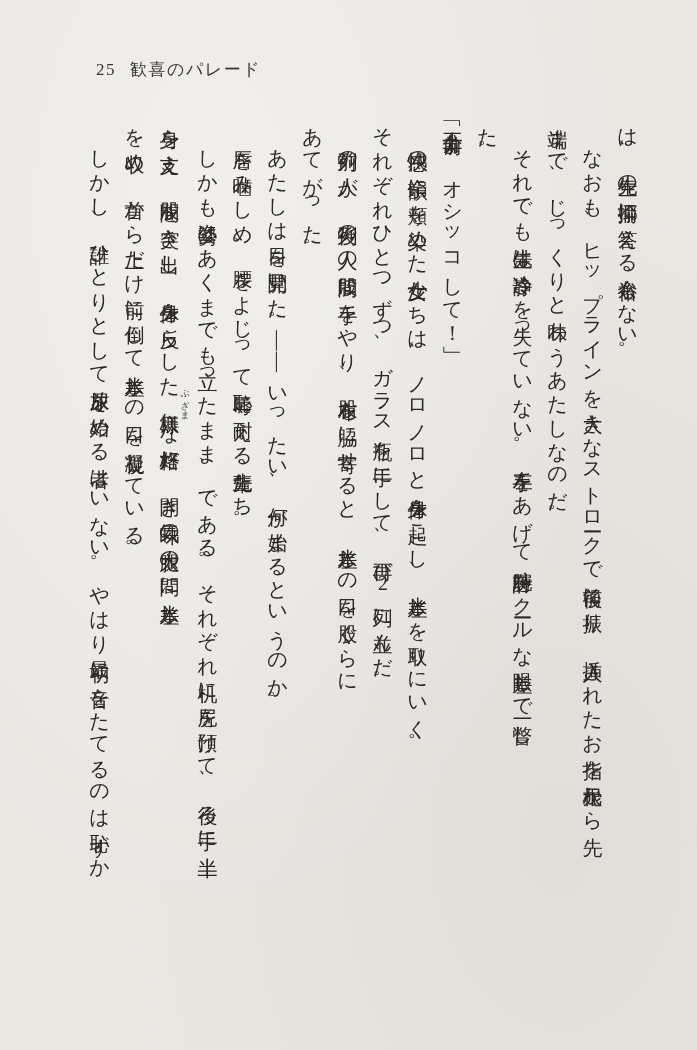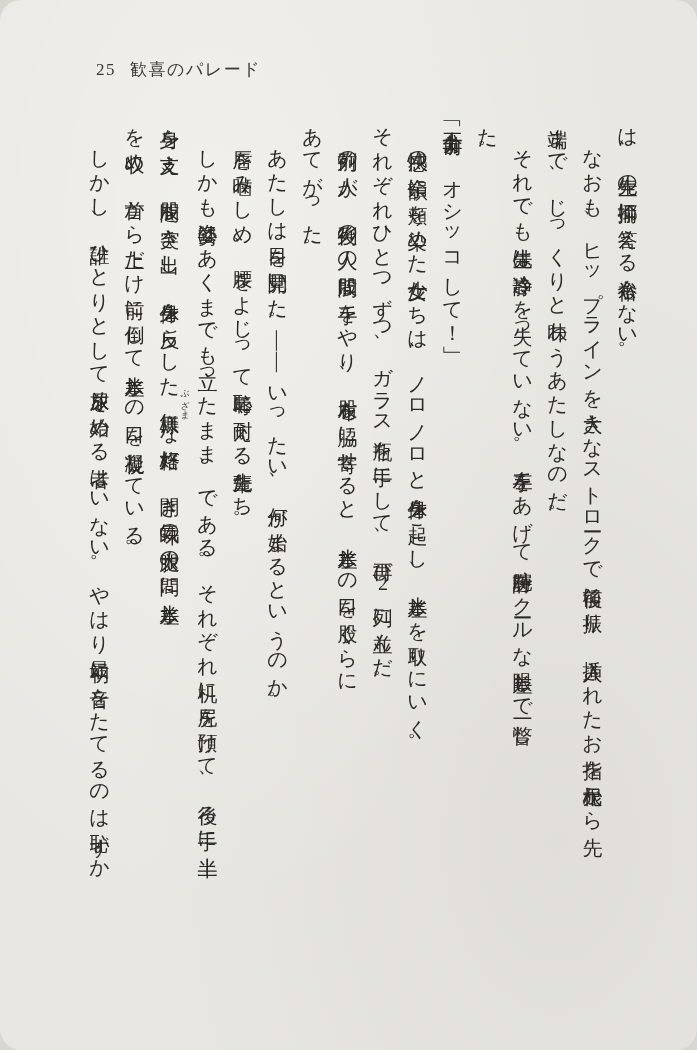--- a/index.html
+++ b/index.html
@@ -13,21 +13,20 @@
     position: relative;
     width: 697px;
     height: 1050px;
     background:
       radial-gradient(ellipse at 30% 20%, rgba(255,255,255,0.35), rgba(255,255,255,0) 60%),
       radial-gradient(ellipse at 80% 80%, rgba(120,115,105,0.08), rgba(120,115,105,0) 55%),
       var(--paper, #e9e7e2);
     overflow: hidden;
     font-family: "Liberation Serif", "DejaVu Serif", serif;
     color: var(--ink, #2b2925);
-    border-radius: 21px;
   }
   .running-head {
     position: absolute;
     top: 58px;
     left: 96px;
     font-size: 17px;
     letter-spacing: 1.5px;
     color: var(--ink_light, #3a3833);
     white-space: nowrap;
   }

